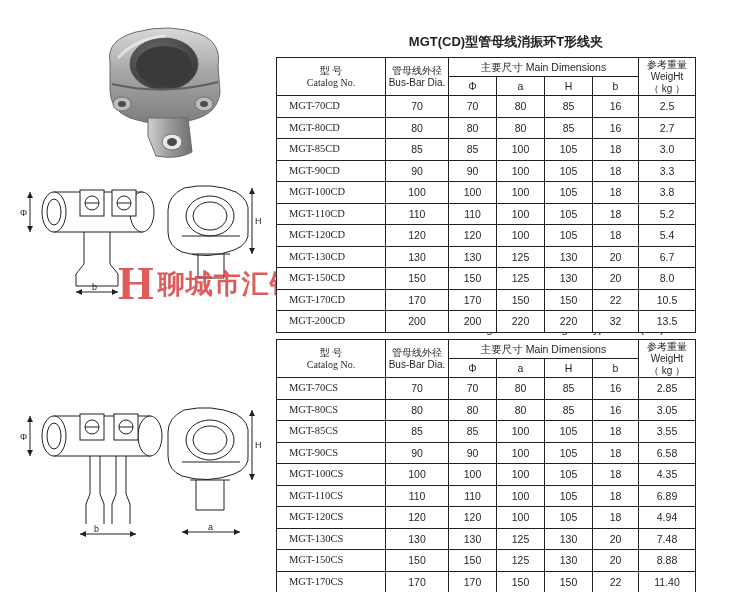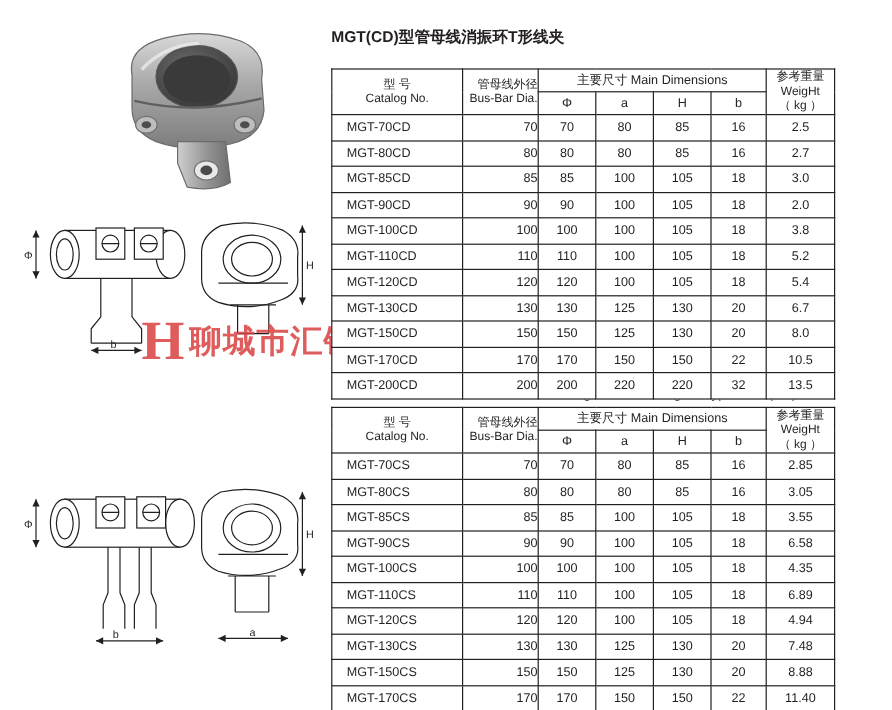--- a/index.html
+++ b/index.html
@@ -49,22 +49,23 @@
     letter-spacing: 1px;
     opacity: .85;
     margin-left: 6px;
     white-space: nowrap;
   }
 
   
   .title-block-1 {
     position: absolute;
     left: 276px;
-    top: 22px;
+    top: 33px;
     width: 460px;
+    text-align: center;
   }
   .title-block-2 {
     position: absolute;
     left: 276px;
     top: 303px;
     width: 460px;
     text-align: center;
   }
   .title-cn {
     font-size: 13px;
@@ -95,24 +96,24 @@
     line-height: 1.15;
   }
   table.spec .hdr {
     height: 19px;
   }
   table.spec td.cat {
     width: 96px;
     text-align: left;
     padding-left: 12px;
     height: 20.5px;
+    font-family: Liberation Serif, serif;
   }
   table.spec td.num {
     width: 62px;
-    text-align: right;
   }
   table.spec td.d1 { width: 47px; }
   table.spec td.d2 { width: 47px; }
   table.spec td.d3 { width: 47px; }
   table.spec td.d4 { width: 45px; }
   table.spec td.wt { width: 56px; }
   .two-line {
     font-size: 10px;
     line-height: 12px;
   }
@@ -342,21 +343,21 @@
           <td class="d4">18</td>
           <td class="wt">3.0</td>
         </tr>
     <tr class="row">
           <td class="cat">MGT-90CD</td>
           <td class="num">90</td>
           <td class="d1">90</td>
           <td class="d2">100</td>
           <td class="d3">105</td>
           <td class="d4">18</td>
-          <td class="wt">2.0</td>
+          <td class="wt">3.3</td>
         </tr>
     <tr class="row">
           <td class="cat">MGT-100CD</td>
           <td class="num">100</td>
           <td class="d1">100</td>
           <td class="d2">100</td>
           <td class="d3">105</td>
           <td class="d4">18</td>
           <td class="wt">3.8</td>
         </tr>

